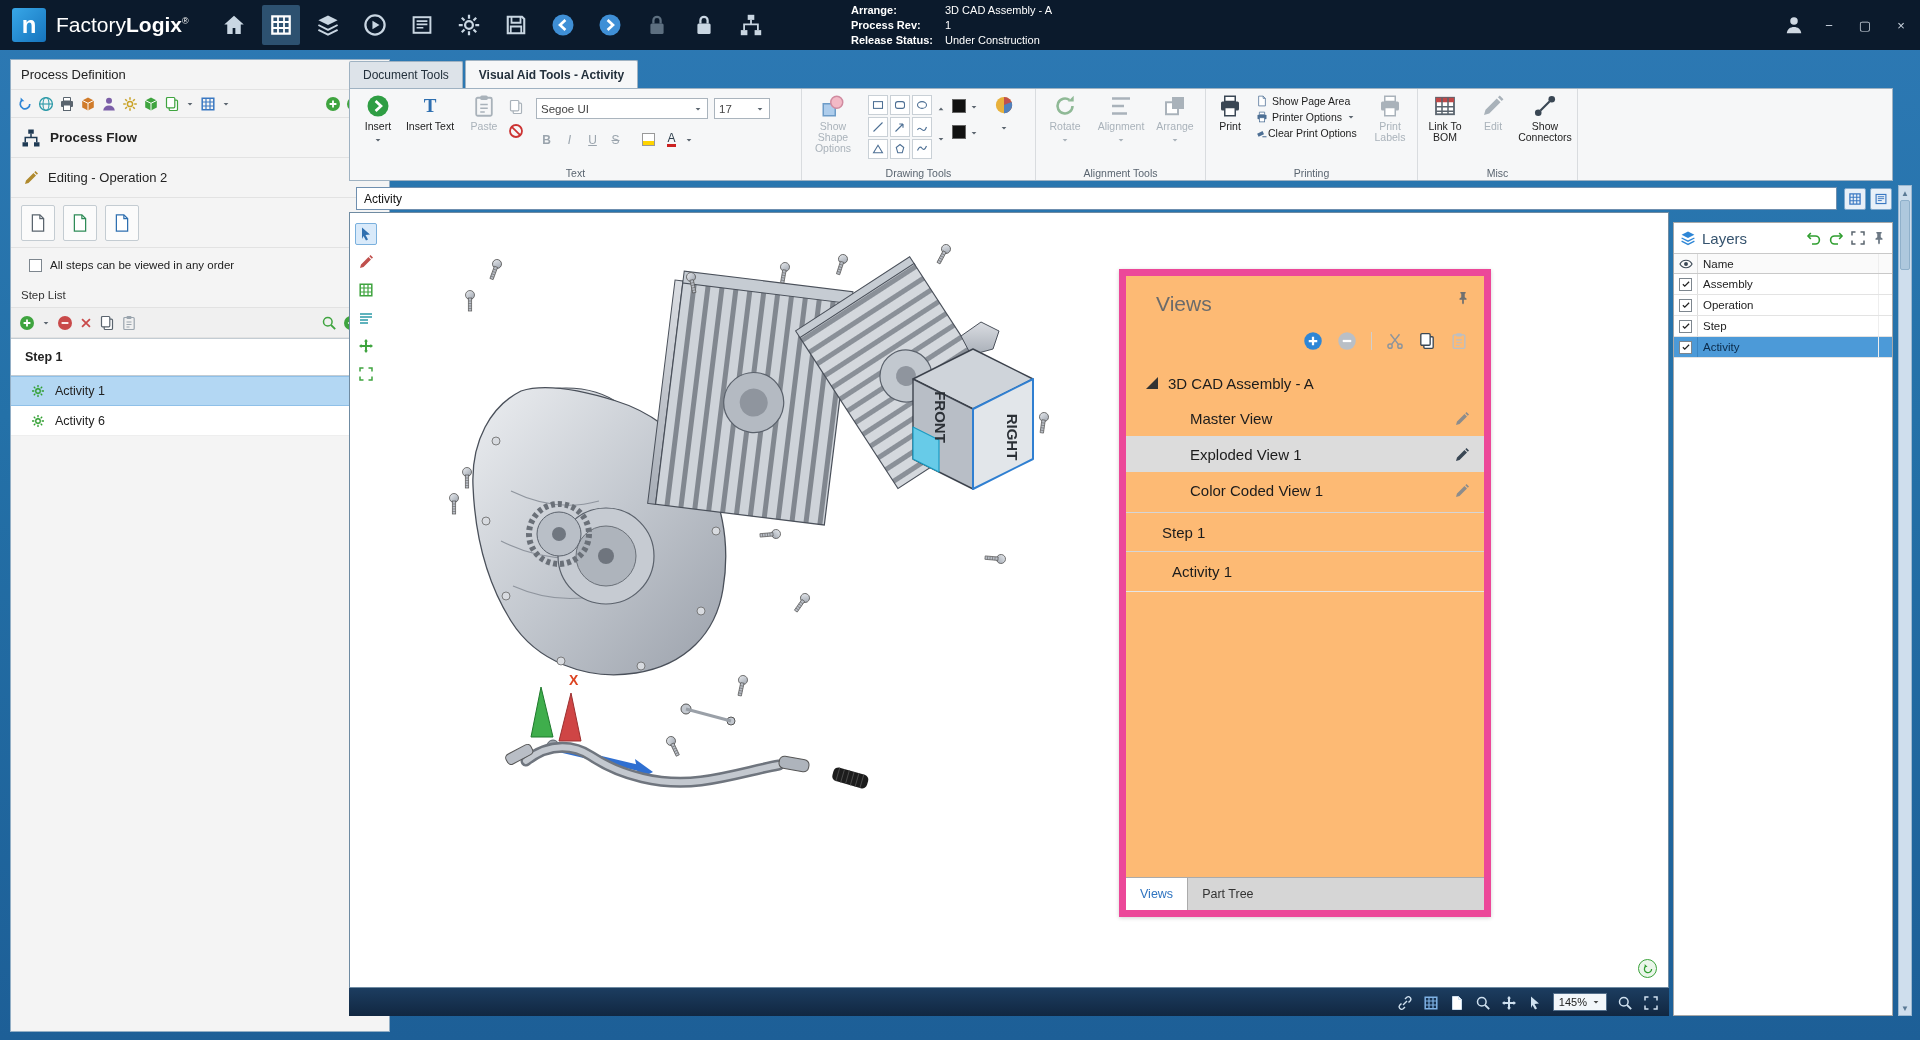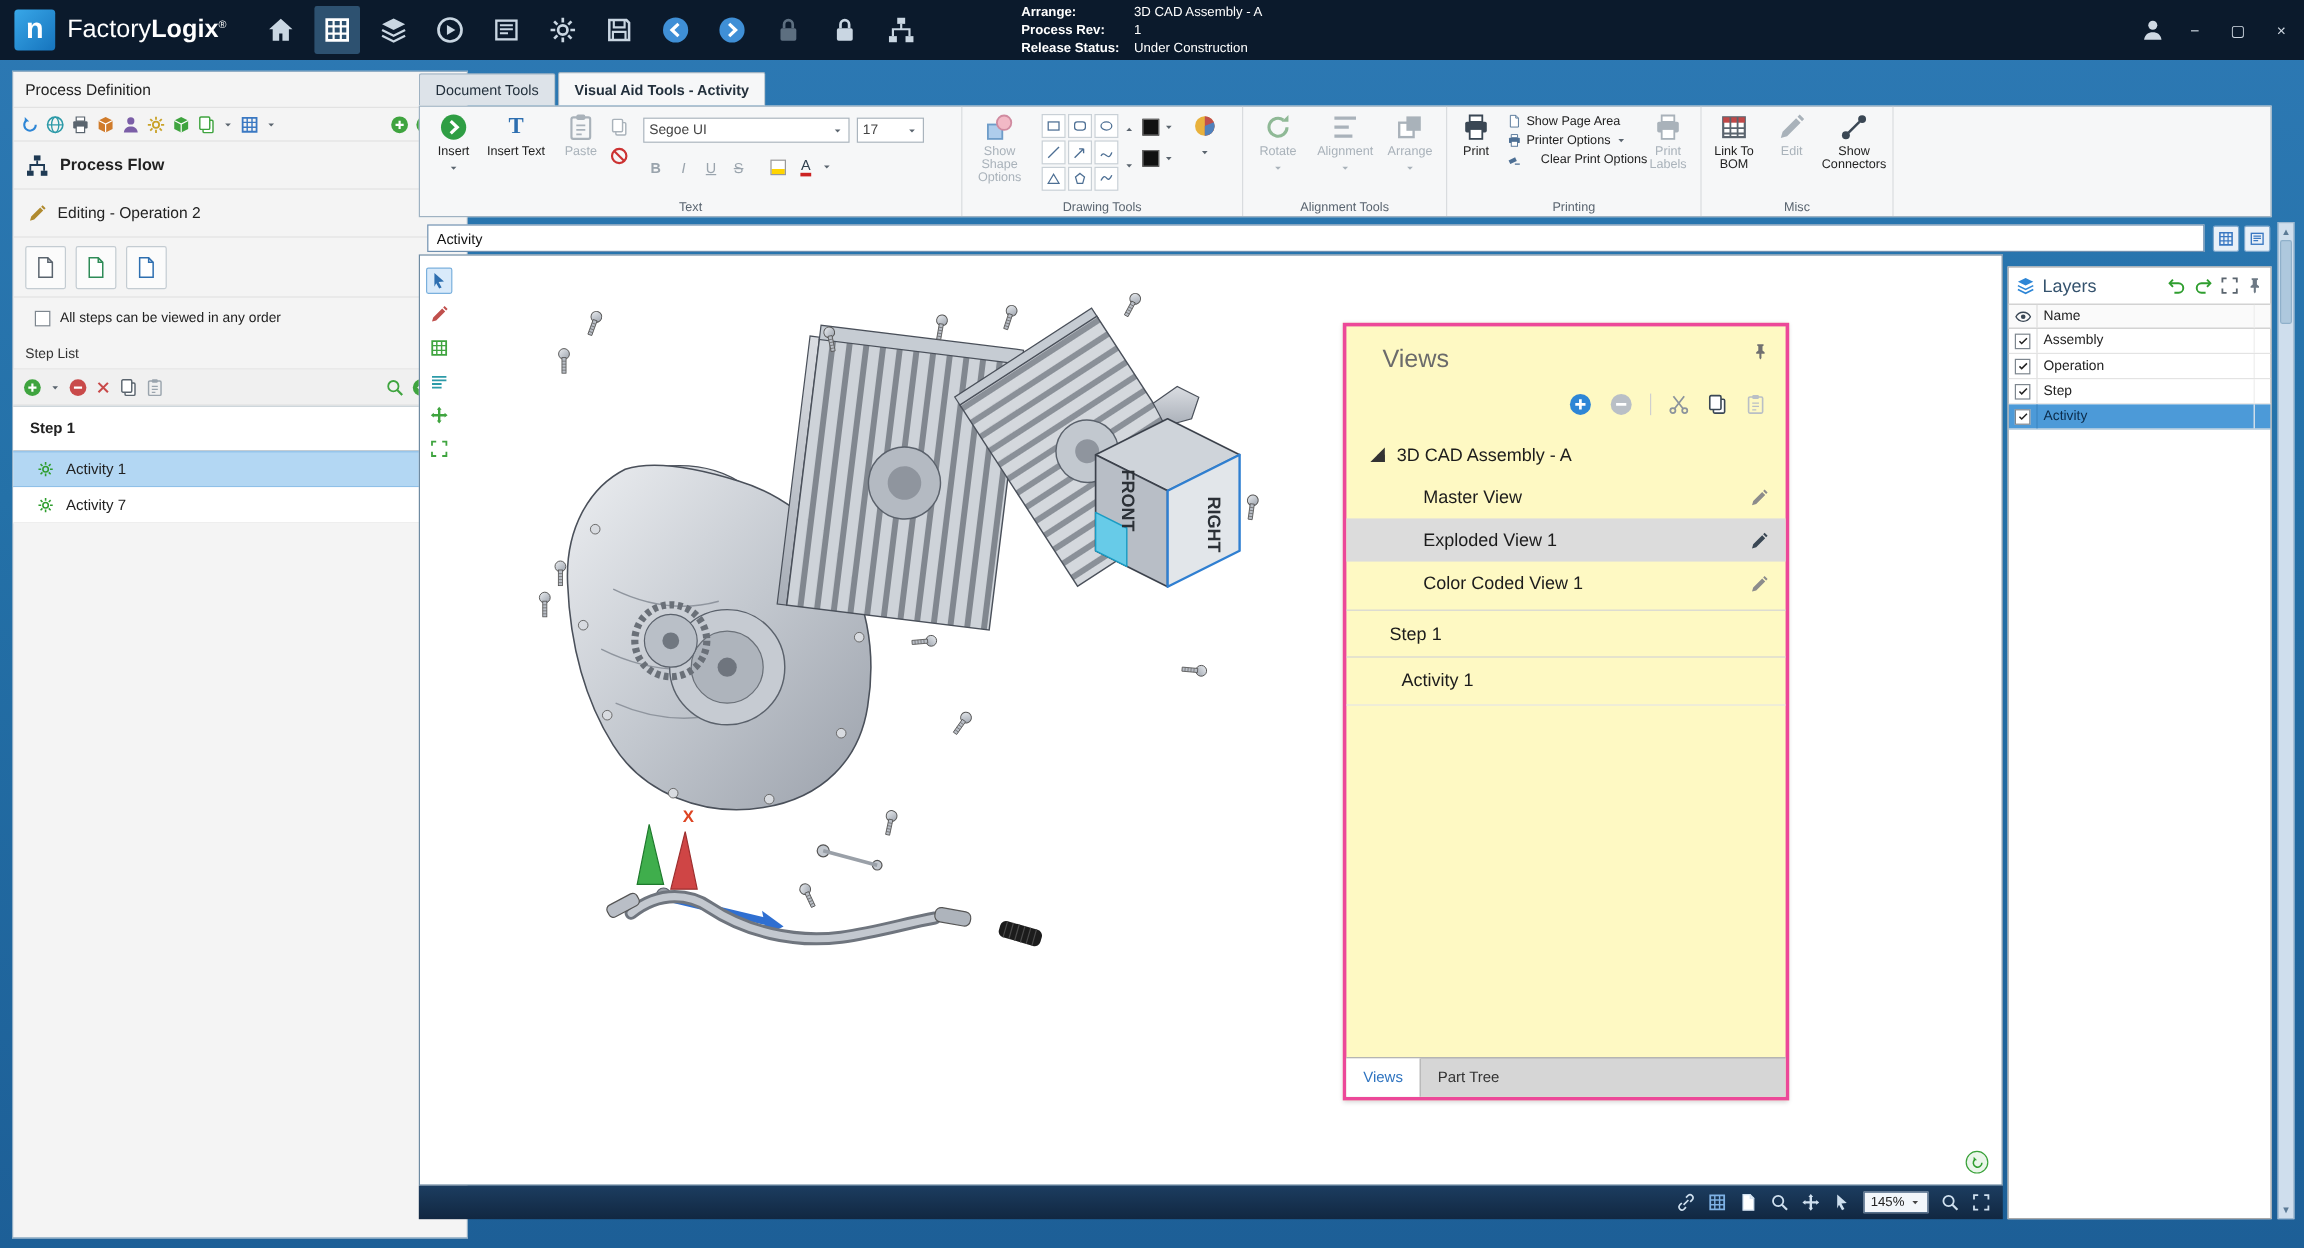--- a/index.html
+++ b/index.html
@@ -67,21 +67,21 @@
   .name-input{position:absolute;left:7px;top:2px;width:1481px;height:23px;border:1px solid #6f8faf;font-size:12px;padding:0 7px;color:#111;background:#fff;font-family:"Liberation Sans",sans-serif;}
   .nr-btn{position:absolute;top:3px;width:22px;height:22px;background:#e8f0f8;border:1px solid #7da7cc;display:flex;align-items:center;justify-content:center;border-radius:2px;color:#3a78c2;}
   .canvas{position:absolute;left:349px;top:212px;width:1320px;height:776px;background:#fff;border:1px solid #6f8ba2;overflow:hidden;}
   .mini-tools{position:absolute;left:5px;top:10px;display:flex;flex-direction:column;gap:6px;}
   .mini-btn{width:22px;height:22px;display:flex;align-items:center;justify-content:center;border:1px solid transparent;border-radius:2px;}
   .mini-btn.active{border-color:#7ab0dd;background:#d9eafa;}
   .canvas-status{position:absolute;left:349px;top:988px;width:1320px;height:28px;background:linear-gradient(180deg,#1c3d60,#112741);display:flex;align-items:center;justify-content:flex-end;gap:10px;padding-right:10px;color:#cfe0ef;}
   .zoom-box{height:18px;background:#f2f6fa;border:1px solid #55708c;color:#222;font-size:11px;display:flex;align-items:center;gap:4px;padding:0 5px;}
 
   
-  .views-panel{position:absolute;left:769px;top:56px;width:372px;height:648px;background:#fef9c3;border:3px solid #ec4899;box-shadow:0 1px 4px rgba(0,0,0,.18);}
+  .views-panel{position:absolute;left:769px;top:56px;width:372px;height:648px;background:#fdba74;border:7px solid #ec4899;box-shadow:0 1px 4px rgba(0,0,0,.18);}
   .vp-title{position:absolute;left:30px;top:16px;font-size:21px;color:#6b6b6b;}
   .vp-pin{position:absolute;right:14px;top:12px;color:#707070;}
   .vp-toolbar{position:absolute;left:0;right:16px;top:50px;height:30px;display:flex;align-items:center;justify-content:flex-end;gap:14px;}
   .vp-sep{width:1px;height:18px;background:#cfcfcf;}
   .vp-row{position:absolute;left:0;right:0;display:flex;align-items:center;font-size:15px;color:#1c1c1c;}
   .vp-row .pencil{margin-left:auto;margin-right:14px;color:#8c8c8c;}
   .vp-row.sel{background:#dcdcdc;}
   .vp-tabs{position:absolute;left:0;right:0;bottom:0;height:33px;background:#d6d6d6;border-top:1px solid #ababab;display:flex;font-size:12.5px;}
   .vp-tab{display:flex;align-items:center;padding:0 14px;height:100%;color:#333;}
   .vp-tab.active{background:#fff;color:#2f74c0;border-right:1px solid #ababab;}
@@ -517,21 +517,21 @@
     <div class="pd-row pd-activity sel">
       <span style="color:#2f9e2f"><svg class="ic ic14">
             <use href="#i-gear"></use>
           </svg></span>
       <span>Activity 1</span>
     </div>
     <div class="pd-row pd-activity">
       <span style="color:#2f9e2f"><svg class="ic ic14">
             <use href="#i-gear"></use>
           </svg></span>
-      <span>Activity 7</span>
+      <span>Activity 6</span>
     </div>
   </aside>
 
   <div class="tabstrip">
     <div class="tab">
         <span>Document Tools</span>
       </div>
     <div class="tab active">
         <span>Visual Aid Tools - Activity</span>
       </div>
@@ -730,21 +730,21 @@
           </span>
         <span style="display:flex;align-items:center;gap:4px">
             <svg class="ic ic12" style="color:#4d6f94">
               <use href="#i-printer"></use>
             </svg>
             <span>Printer Options</span>
             <svg class="ic ic10" style="color:#5a646e">
               <use href="#i-caret"></use>
             </svg>
           </span>
-        <span style="display:flex;align-items:flex-start;gap:16px">
+        <span style="display:flex;align-items:flex-start;gap:0">
             <svg class="ic ic12" style="color:#4d6f94">
               <use href="#i-erase"></use>
             </svg>
             <span>Clear Print Options</span>
           </span>
       </div>
       <div class="rb-big disabled" style="left:160px;width:48px">
         <span style="color:#a9b2ba"><svg class="ic ic24">
               <use href="#i-printer"></use>
             </svg></span>

